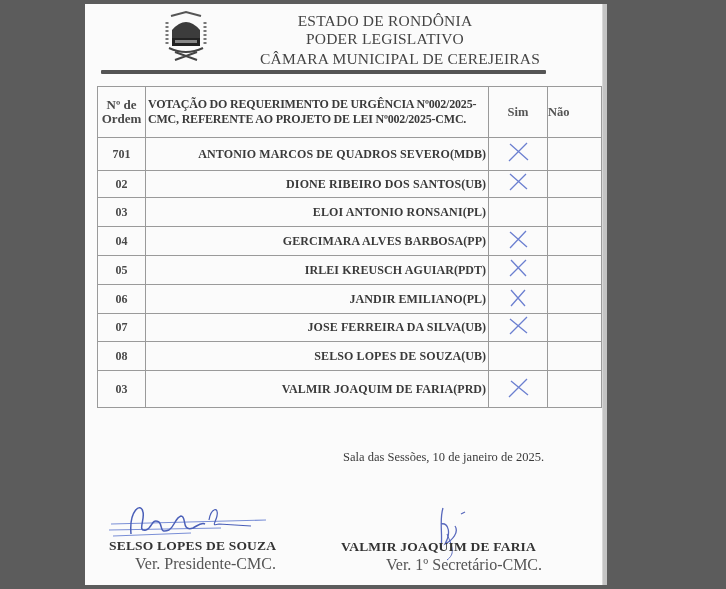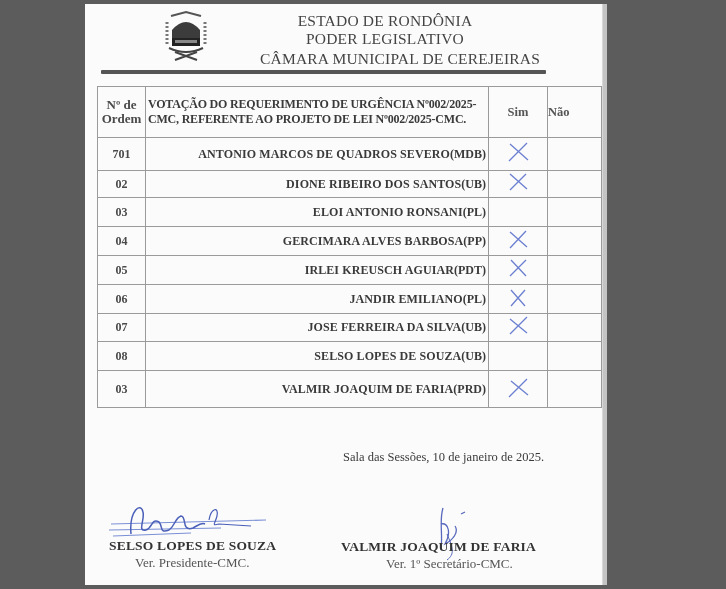--- a/index.html
+++ b/index.html
@@ -52,21 +52,21 @@
   .name { letter-spacing:0.1px; }
   .party { font-size:12px; }
   .xmark { display:inline-block; width:24px; height:22px; }
   .sala {
     position:absolute; left:258px; top:446px; font-size:12.5px; font-weight:normal; color:#3a3a3a;
   }
   .sig-name {
     position:absolute; font-weight:bold; font-size:13.5px; color:#333; letter-spacing:0.2px;
   }
   .sig-role {
-    position:absolute; font-size:13px; color:#555;
+    position:absolute; font-size:16px; color:#555;
   }
   .sig { position:absolute; }
 </style>
 </head>
 <body>
 
 <div class="paper">
 
   <svg class="crest" viewBox="0 0 50 56">
     <path d="M10 8 L25 4 L40 8" stroke="#555" stroke-width="2" fill="none"></path>

